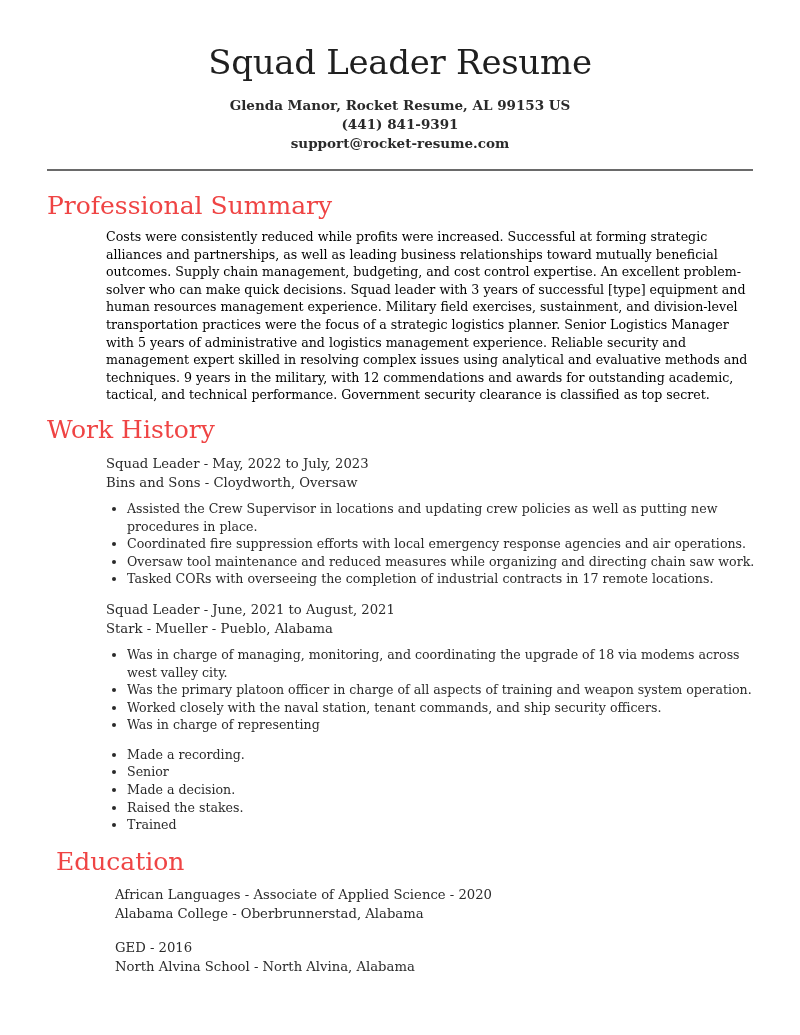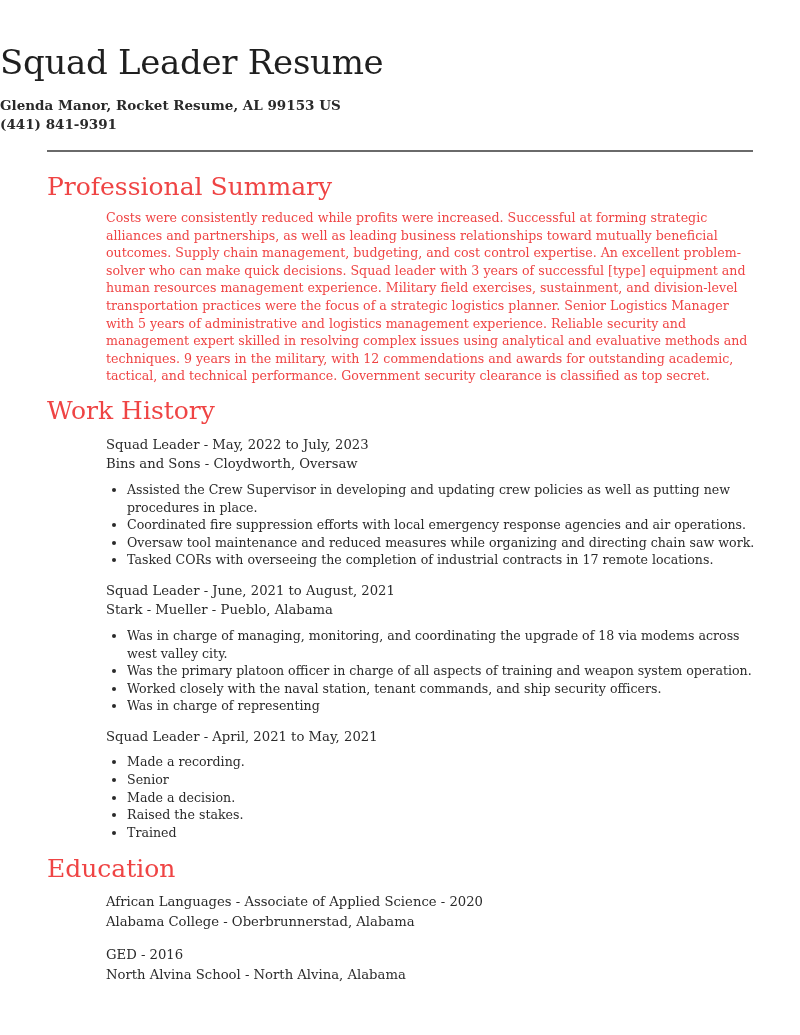--- a/index.html
+++ b/index.html
@@ -13,20 +13,21 @@
       overflow: hidden;
       font-family: "DejaVu Serif", "Liberation Serif", serif;
       color: #222222;
       position: relative;
     }
     .page {
       position: relative;
       width: 800px;
     }
     .header {
+      text-align: center;
       padding-top: 40px;
     }
     .title {
       font-size: 34px;
       font-weight: normal;
       color: #1f1f1f;
       margin: 0;
       line-height: 44px;
       letter-spacing: -0.3px;
     }
@@ -49,21 +50,21 @@
       color: #ef4444;
       margin: 0;
       padding-left: 47px;
       line-height: 32px;
     }
     .sec-summary { margin-top: 19px; }
     .summary-text {
       margin: 6px 50px 0 106px;
       font-size: 12.6px;
       line-height: 17.6px;
-      color: #ef4444;
+      color: #000000;
     }
     .sec-work { margin-top: 10px; }
     .jobs {
       margin: 8px 0 0 106px;
       padding-right: 45px;
     }
     .job-head {
       font-size: 13.2px;
       line-height: 19.5px;
       color: #2a2a2a;
@@ -72,79 +73,79 @@
     .bullets {
       margin: 7px 0 0 0;
       padding-left: 21px;
       font-size: 12.6px;
       line-height: 17.6px;
       color: #2a2a2a;
     }
     .bullets li {
       padding-left: 0;
     }
-    .sec-edu { margin-top: 8px; }
+    .sec-edu { margin-top: 8px; padding-left: 9px; }
     .edus {
       margin: 7px 0 0 106px;
     }
     .edu {
       font-size: 13.2px;
       line-height: 19.5px;
       color: #2a2a2a;
       margin-bottom: 14px;
     }
   </style>
 </head>
 <body>
 
 <div class="page">
 
   <header class="header">
     <h1 class="title">Squad Leader Resume</h1>
     <div class="contact">
       <div>Glenda Manor, Rocket Resume, AL 99153 US</div>
       <div>(441) 841-9391</div>
+      <div>support@rocket-resume.com</div>
     </div>
   </header>
 
   <div class="rule"></div>
 
   <section class="sec-summary">
     <h2 class="section-title">Professional Summary</h2>
     <p class="summary-text">Costs were consistently reduced while profits were increased. Successful at forming strategic alliances and partnerships, as well as leading business relationships toward mutually beneficial outcomes. Supply chain management, budgeting, and cost control expertise. An excellent problem-solver who can make quick decisions. Squad leader with 3 years of successful [type] equipment and human resources management experience. Military field exercises, sustainment, and division-level transportation practices were the focus of a strategic logistics planner. Senior Logistics Manager with 5 years of administrative and logistics management experience. Reliable security and management expert skilled in resolving complex issues using analytical and evaluative methods and techniques. 9 years in the military, with 12 commendations and awards for outstanding academic, tactical, and technical performance. Government security clearance is classified as top secret.</p>
   </section>
 
   <section class="sec-work">
     <h2 class="section-title">Work History</h2>
     <div class="jobs">
 
       <div class="job">
         <div class="job-head">Squad Leader - May, 2022 to July, 2023</div>
         <div class="job-head">Bins and Sons - Cloydworth, Oversaw</div>
         <ul class="bullets">
-          <li>Assisted the Crew Supervisor in developing and updating crew policies as well as putting new procedures in place.</li>
+          <li>Assisted the Crew Supervisor in locations and updating crew policies as well as putting new procedures in place.</li>
           <li>Coordinated fire suppression efforts with local emergency response agencies and air operations.</li>
           <li>Oversaw tool maintenance and reduced measures while organizing and directing chain saw work.</li>
           <li>Tasked CORs with overseeing the completion of industrial contracts in 17 remote locations.</li>
         </ul>
       </div>
 
       <div class="job">
         <div class="job-head">Squad Leader - June, 2021 to August, 2021</div>
         <div class="job-head">Stark - Mueller - Pueblo, Alabama</div>
         <ul class="bullets">
           <li>Was in charge of managing, monitoring, and coordinating the upgrade of 18 via modems across west valley city.</li>
           <li>Was the primary platoon officer in charge of all aspects of training and weapon system operation.</li>
           <li>Worked closely with the naval station, tenant commands, and ship security officers.</li>
           <li>Was in charge of representing</li>
         </ul>
       </div>
 
       <div class="job">
-        <div class="job-head">Squad Leader - April, 2021 to May, 2021</div>
         <ul class="bullets">
           <li>Made a recording.</li>
           <li>Senior</li>
           <li>Made a decision.</li>
           <li>Raised the stakes.</li>
           <li>Trained</li>
         </ul>
       </div>
 
     </div>

